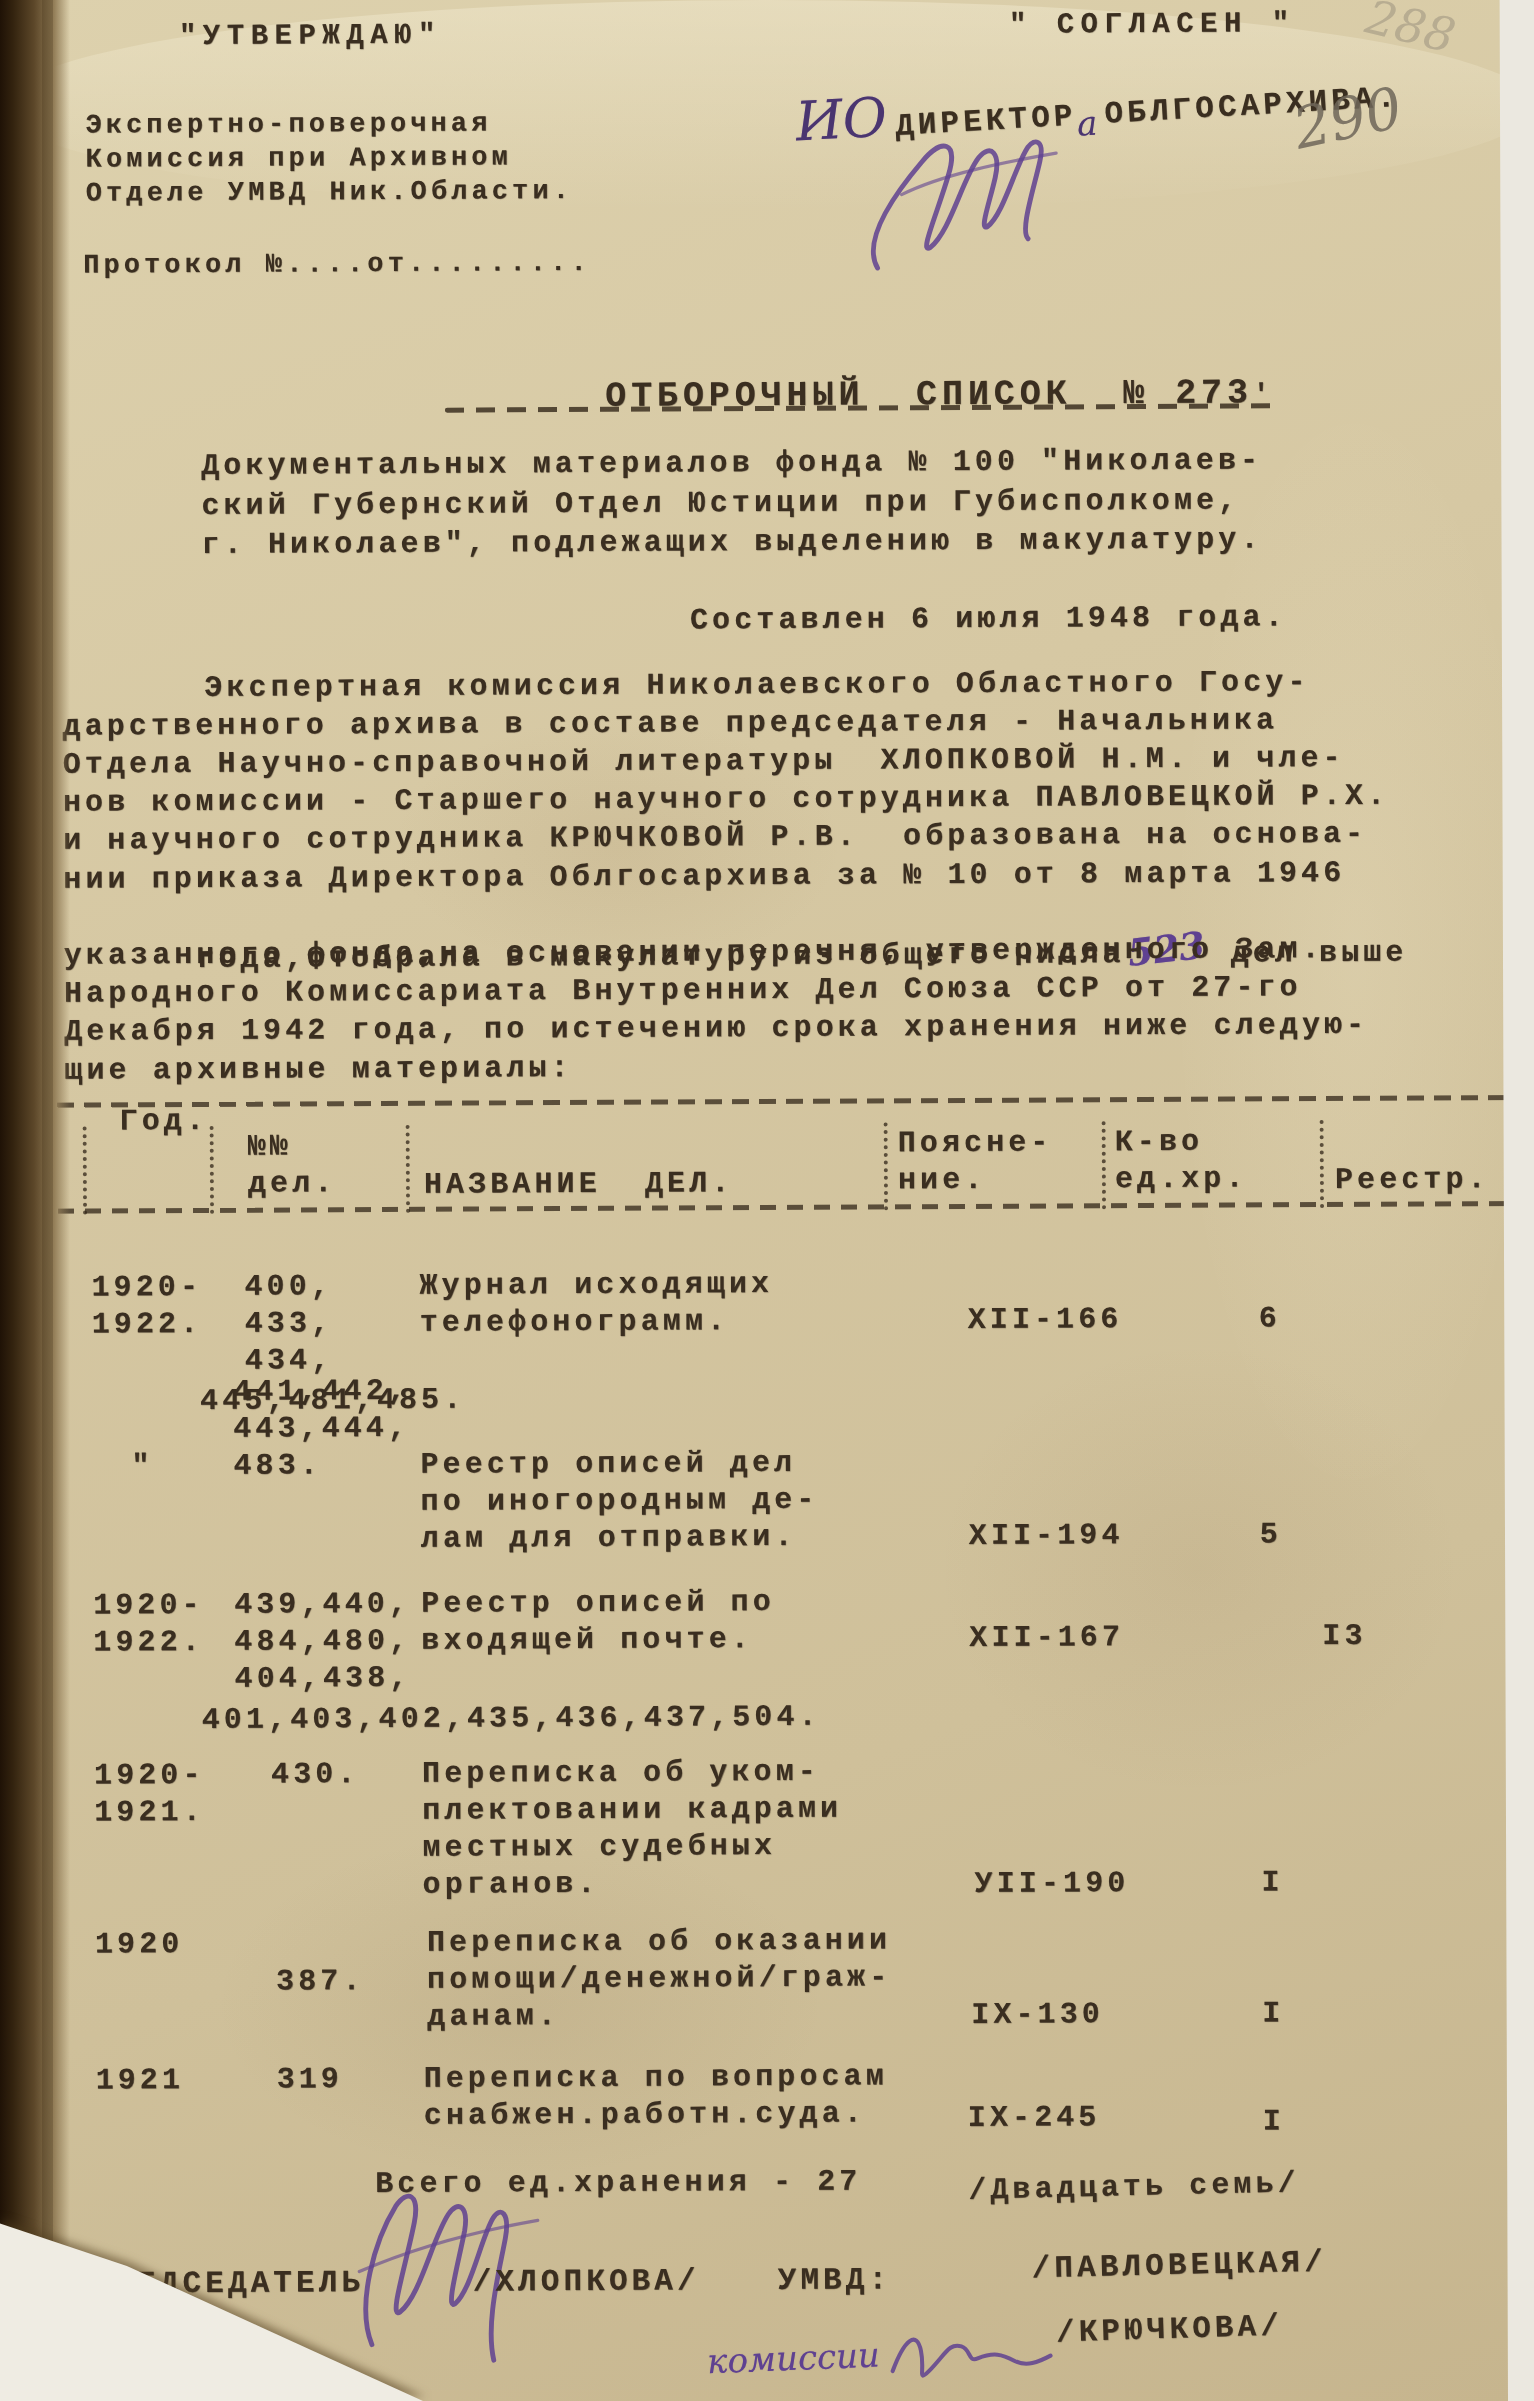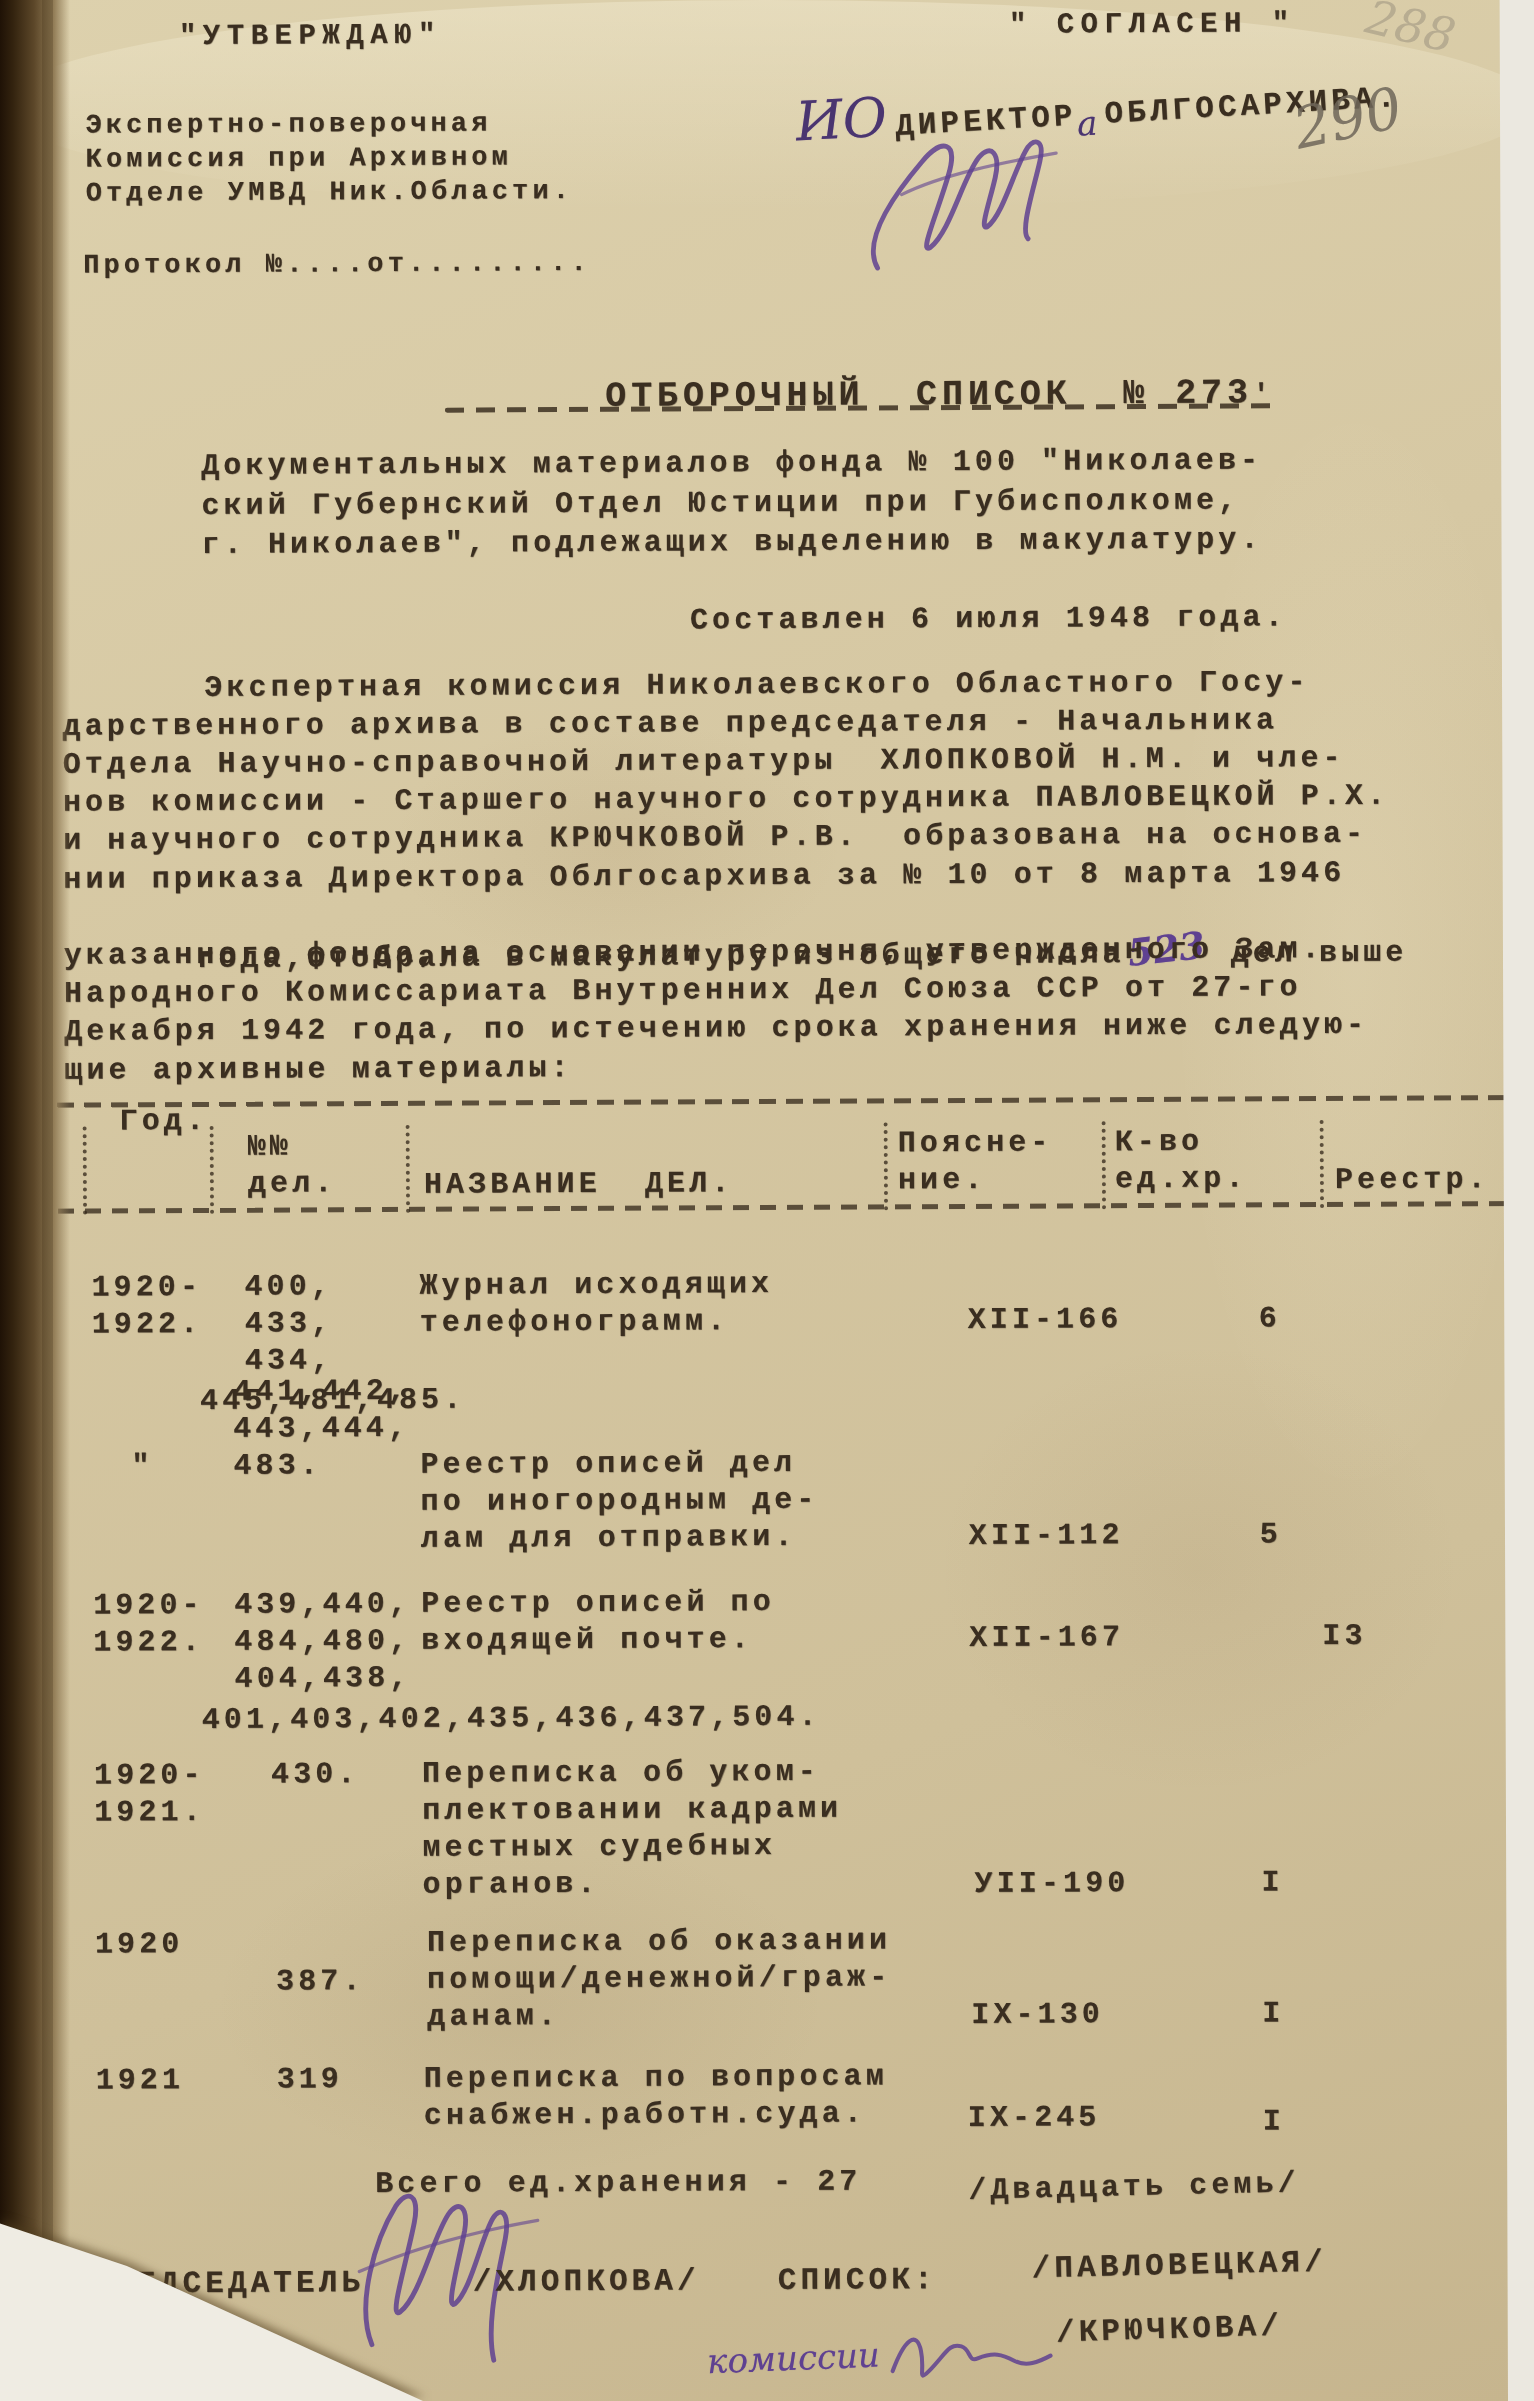--- a/index.html
+++ b/index.html
@@ -133,21 +133,21 @@
 
     <div>
       <div class="tw" style="left:8.1px;top:1445px;">2.</div>
       <div class="tw pre" style="left:130px;top:1445px;">"</div>
       <div class="tw pre" style="left:232px;top:1371px;">441,442,
 443,444,
 483.</div>
       <div class="tw pre" style="left:419px;top:1445px;">Реестр описей дел
 по иногородным де-
 лам для отправки.</div>
-      <div class="tw" style="left:967px;top:1519px;">ХII-112</div>
+      <div class="tw" style="left:967px;top:1519px;">ХII-194</div>
       <div class="tw" style="left:1258px;top:1519px;">5</div>
     </div>
 
     <div>
       <div class="tw" style="left:9.8px;top:1584px;">3.</div>
       <div class="tw pre" style="left:91px;top:1584px;">1920-
 1922.</div>
       <div class="tw pre" style="left:232px;top:1584px;">439,440,
 484,480,
 404,438,</div>
@@ -194,21 +194,21 @@
 
     <div class="tw" style="left:370px;top:2164px;">Всего ед.хранения - 27</div>
     <div class="tw" style="left:963px;top:2171px;transform:rotate(-1deg);">/Двадцать семь/</div>
 
     <div class="tw" style="left:86px;top:2262px;font-size:31px;">ПРЕДСЕДАТЕЛЬ</div>
     <svg width="236" height="203" viewBox="0 0 290 250" style="left:321px;top:2172px;">
       <path class="sigpath" d="M55,210 C35,160 60,80 85,40 C100,18 115,25 108,60 C98,110 75,180 90,170 C115,150 130,80 150,50 C162,32 175,40 170,70 C162,110 145,170 158,160 C178,142 190,80 205,55 C214,40 226,48 220,80 C212,122 195,185 205,230"></path>
       <path class="sigpath" d="M40,120 C110,90 190,70 260,58" style="stroke-width:4;opacity:.6;"></path>
     </svg>
     <div class="tw" style="left:467px;top:2262px;font-size:31px;">/ХЛОПКОВА/</div>
-    <div class="tw" style="left:772px;top:2262px;font-size:31px;">СПИСОК:</div>
+    <div class="tw" style="left:772px;top:2262px;font-size:31px;">УМВД:</div>
     <div class="tw" style="left:1026px;top:2249px;font-size:31px;transform:rotate(-1deg);">/ПАВЛОВЕЦКАЯ/</div>
     <div class="tw" style="left:1050px;top:2313px;font-size:31px;transform:rotate(-1.5deg);">/КРЮЧКОВА/</div>
     <div class="hand" style="position:absolute;left:701px;top:2338px;font-size:34px;transform:rotate(-2deg);">комиссии</div>
     <svg width="179" height="81" viewBox="0 0 220 100" style="left:874px;top:2315px;">
       <path class="sigpath" d="M15,70 C30,30 45,20 50,45 C55,70 45,85 60,70 C80,50 85,35 100,40 C112,44 108,60 120,55 C140,47 150,50 165,58 C180,66 195,60 210,52" style="stroke-width:5;"></path>
     </svg>
 
   </div>
 
   <div class="spine"></div>

